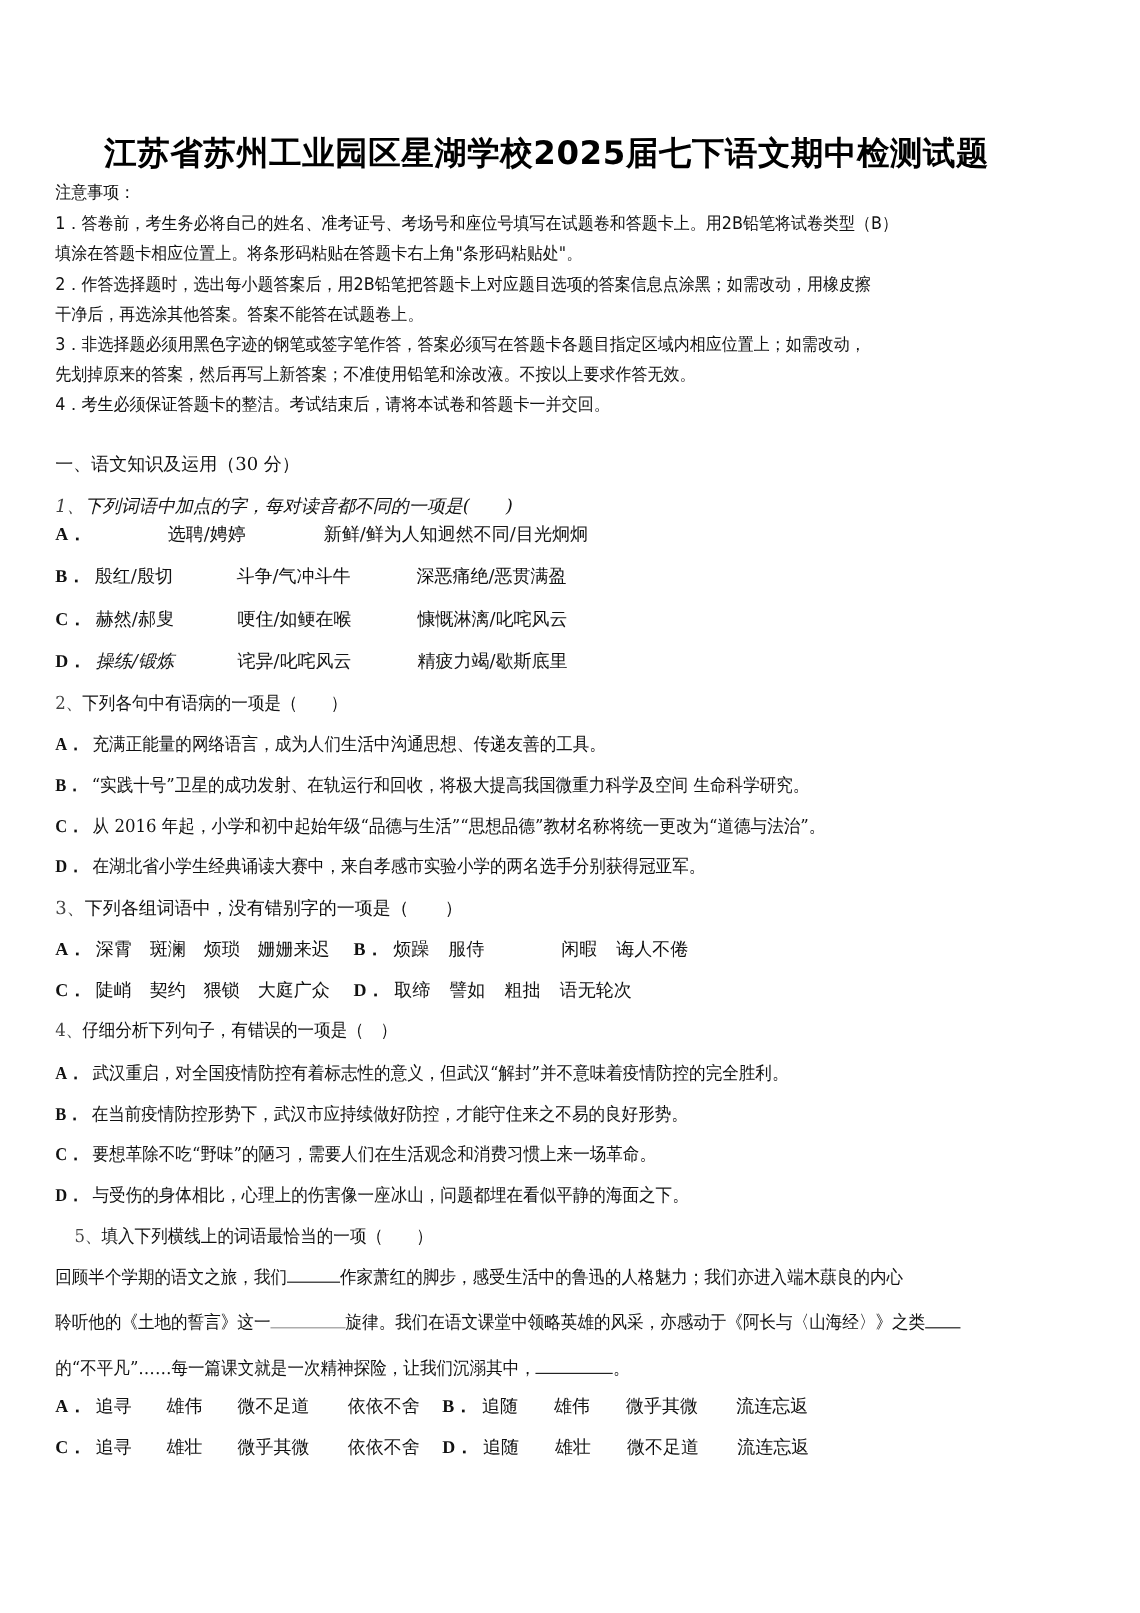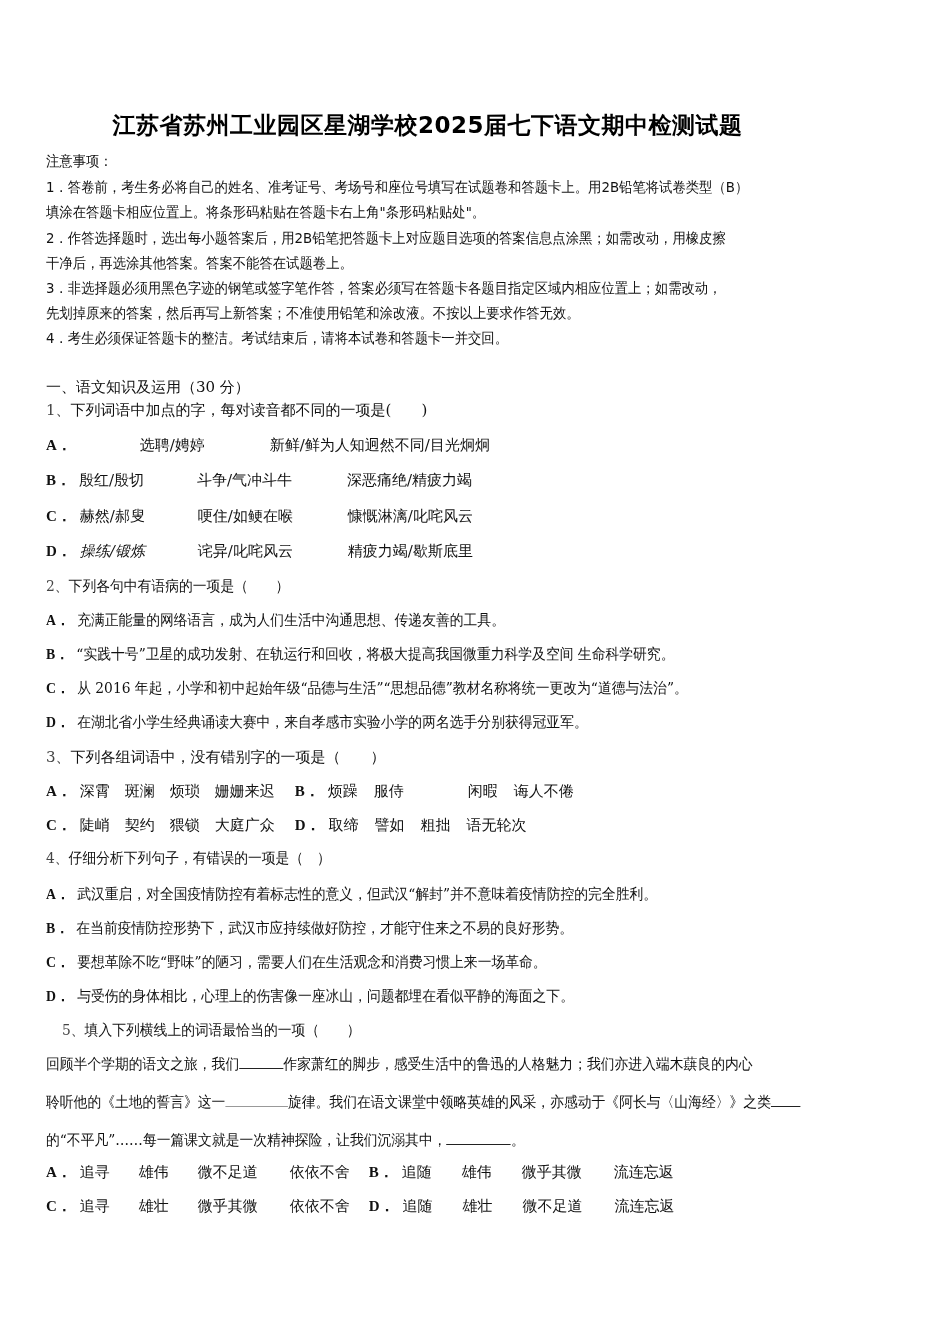--- a/index.html
+++ b/index.html
@@ -1,17 +1,17 @@
 <!DOCTYPE html>
 <html><head>
   <meta charset="utf-8">
   <style>
     html, body { margin: 0; padding: 0; background: #ffffff; }
     body { width: 950px; height: 1344px; position: relative; overflow: hidden; color: #111; font-family: "DejaVu Serif", "Liberation Serif", serif; }
-    .title { position: absolute; top: 110px; left: 0; width: 855px; text-align: center; font-family: "DejaVu Sans", "Liberation Sans", sans-serif; font-weight: bold; font-size: 23px; letter-spacing: 0.5px; color: #000; }
+    .title { position: absolute; top: 110px; left: 0; width: 855px; text-align: center; font-family: "DejaVu Sans", "Liberation Sans", sans-serif; font-weight: bold; font-size: 27px; letter-spacing: 0.5px; color: #000; padding-left: 28px; }
     .line { position: absolute; left: 46px; font-size: 15px; line-height: 20px; white-space: nowrap; }
     .notice { font-family: "DejaVu Sans", "Liberation Sans", sans-serif; font-size: 14.5px; transform-origin: left; }
     .narrow { transform: scaleX(0.92); transform-origin: left center; }
     .lbl { font-weight: bold; font-family: "Liberation Serif", "DejaVu Serif", serif; margin-right: 8px; }
     .opt { display: inline-block; }
     .q-num { color: #444; }
     .blank { display: inline-block; border-bottom: 1px solid #222; height: 14px; vertical-align: baseline; }
     .blank.gray { border-bottom-color: #999; }
   </style>
 </head>
@@ -25,28 +25,28 @@
   <div class="line notice narrow" style="top:177px;">1．答卷前，考生务必将自己的姓名、准考证号、考场号和座位号填写在试题卷和答题卡上。用2B铅笔将试卷类型（B）</div>
   <div class="line notice narrow" style="top:202px;">填涂在答题卡相应位置上。将条形码粘贴在答题卡右上角"条形码粘贴处"。</div>
   <div class="line notice narrow" style="top:228px;">2．作答选择题时，选出每小题答案后，用2B铅笔把答题卡上对应题目选项的答案信息点涂黑；如需改动，用橡皮擦</div>
   <div class="line notice narrow" style="top:253px;">干净后，再选涂其他答案。答案不能答在试题卷上。</div>
   <div class="line notice narrow" style="top:278px;">3．非选择题必须用黑色字迹的钢笔或签字笔作答，答案必须写在答题卡各题目指定区域内相应位置上；如需改动，</div>
   <div class="line notice narrow" style="top:303px;">先划掉原来的答案，然后再写上新答案；不准使用铅笔和涂改液。不按以上要求作答无效。</div>
   <div class="line notice narrow" style="top:328px;">4．考生必须保证答题卡的整洁。考试结束后，请将本试卷和答题卡一并交回。</div>
 
   <div class="line" style="top:377px;">一、语文知识及运用（30 分）</div>
 
-  <div class="line" style="top:400px;">
+  <div class="line" style="top:412px;font-style:italic;">
     <span class="q-num">1、</span><span>下列词语中加点的字，每对读音都不同的一项是(　　)</span>
   </div>
   <div class="line" style="top:435px;text-align:right;">
     <span class="lbl">A．</span><span class="opt" style="width:125px;">选聘/娉婷</span><span class="opt" style="width:160px;">新鲜/鲜为人知</span><span class="opt">迥然不同/目光炯炯</span>
   </div>
   <div class="line" style="top:470px;">
-    <span class="lbl">B．</span><span class="opt" style="width:118px;">殷红/殷切</span><span class="opt" style="width:150px;">斗争/气冲斗牛</span><span class="opt">深恶痛绝/精疲力竭</span>
+    <span class="lbl">B．</span><span class="opt" style="width:118px;">殷红/殷切</span><span class="opt" style="width:150px;">斗争/气冲斗牛</span><span class="opt">深恶痛绝/恶贯满盈</span>
   </div>
   <div class="line" style="top:506px;">
     <span class="lbl">C．</span><span class="opt" style="width:118px;">赫然/郝叟</span><span class="opt" style="width:150px;">哽住/如鲠在喉</span><span class="opt">慷慨淋漓/叱咤风云</span>
   </div>
   <div class="line" style="top:541px;">
     <span class="lbl">D．</span><span class="opt" style="width:118px;font-style:italic;">操练/锻炼</span><span class="opt" style="width:150px;">诧异/叱咤风云</span><span class="opt">精疲力竭/歇斯底里</span>
   </div>
 
   <div class="line narrow" style="top:576px;">
     <span class="q-num">2、</span><span>下列各句中有语病的一项是（　　）</span>

